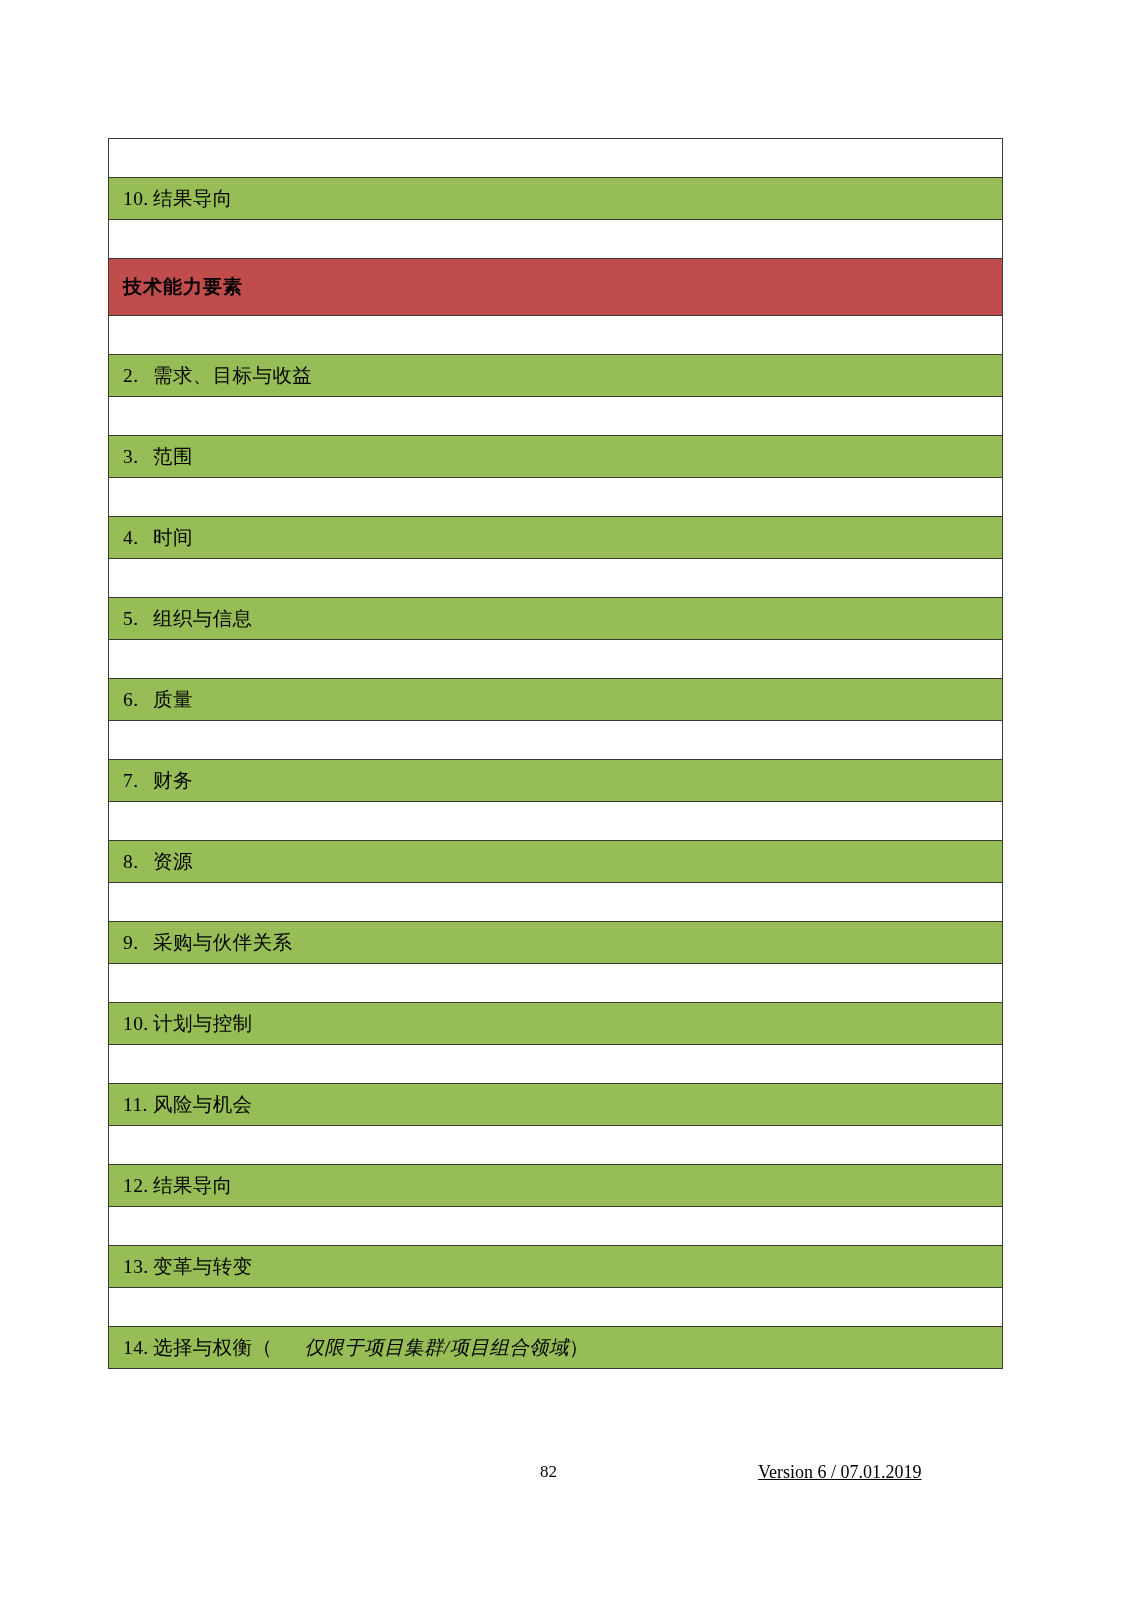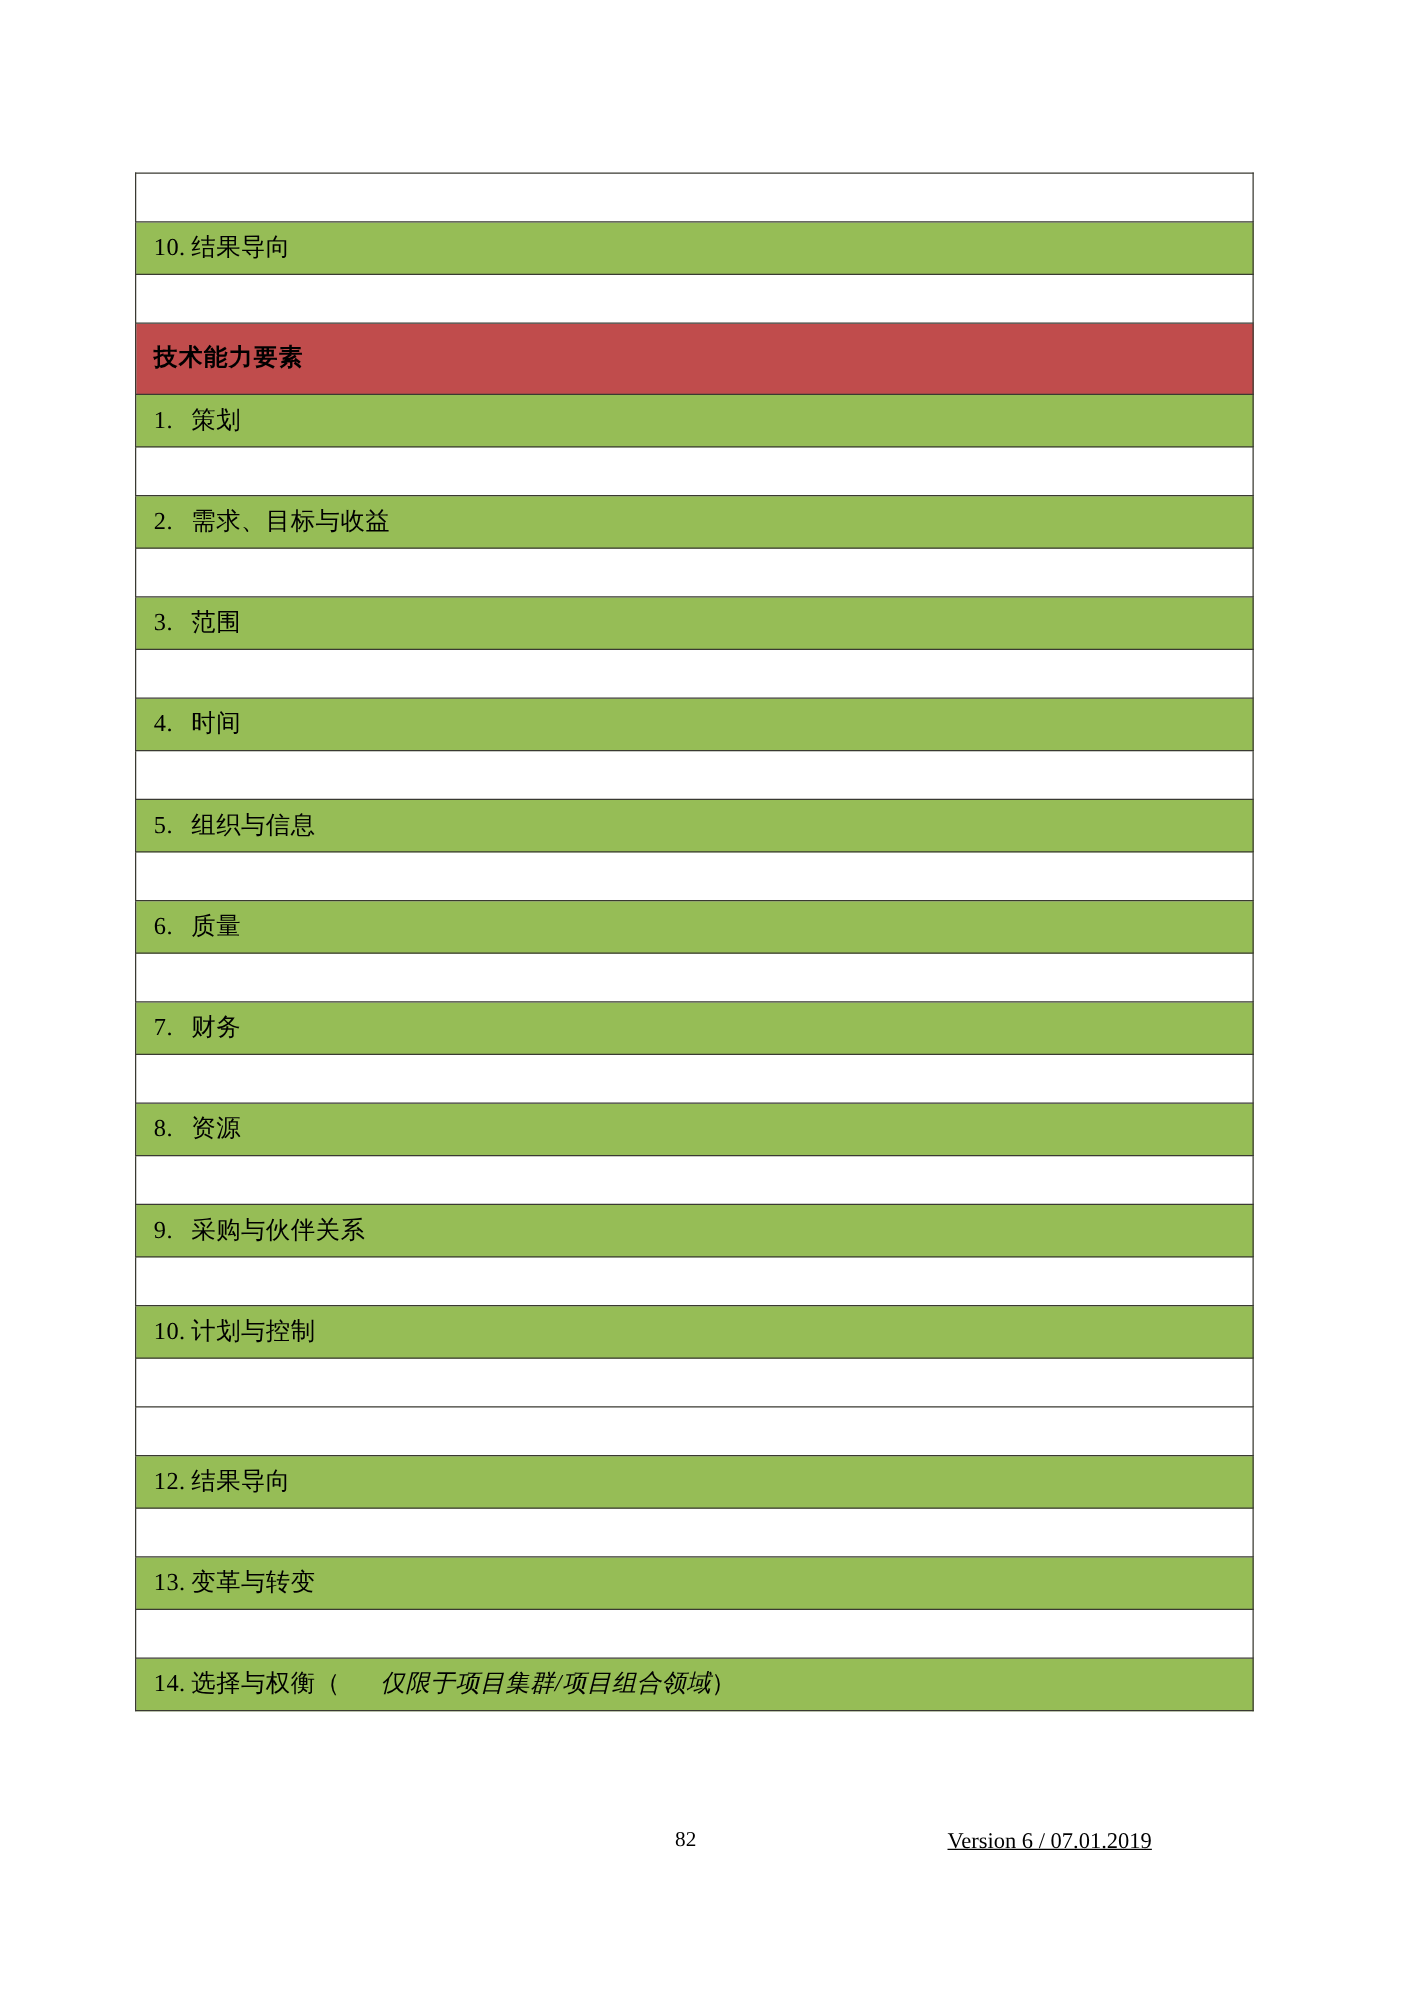--- a/index.html
+++ b/index.html
@@ -113,23 +113,20 @@
         </tr>
         <tr class="row-green">
           <td><span class="num">10.</span><span class="label-text">结果导向</span></td>
         </tr>
         <tr class="row-blank">
           <td></td>
         </tr>
         <tr class="row-red">
           <td><span class="label-text">技术能力要素</span></td>
         </tr>
-        <tr class="row-green">
-          <td><span class="num">1.</span><span class="label-text">策划</span></td>
-        </tr>
         <tr class="row-blank">
           <td></td>
         </tr>
         <tr class="row-green">
           <td><span class="num">2.</span><span class="label-text">需求、目标与收益</span></td>
         </tr>
         <tr class="row-blank">
           <td></td>
         </tr>
         <tr class="row-green">
@@ -172,20 +169,23 @@
           <td><span class="num">9.</span><span class="label-text">采购与伙伴关系</span></td>
         </tr>
         <tr class="row-blank">
           <td></td>
         </tr>
         <tr class="row-green">
           <td><span class="num">10.</span><span class="label-text">计划与控制</span></td>
         </tr>
         <tr class="row-blank">
           <td></td>
+        </tr>
+        <tr class="row-green">
+          <td><span class="num">11.</span><span class="label-text">风险与机会</span></td>
         </tr>
         <tr class="row-blank">
           <td></td>
         </tr>
         <tr class="row-green">
           <td><span class="num">12.</span><span class="label-text">结果导向</span></td>
         </tr>
         <tr class="row-blank">
           <td></td>
         </tr>

